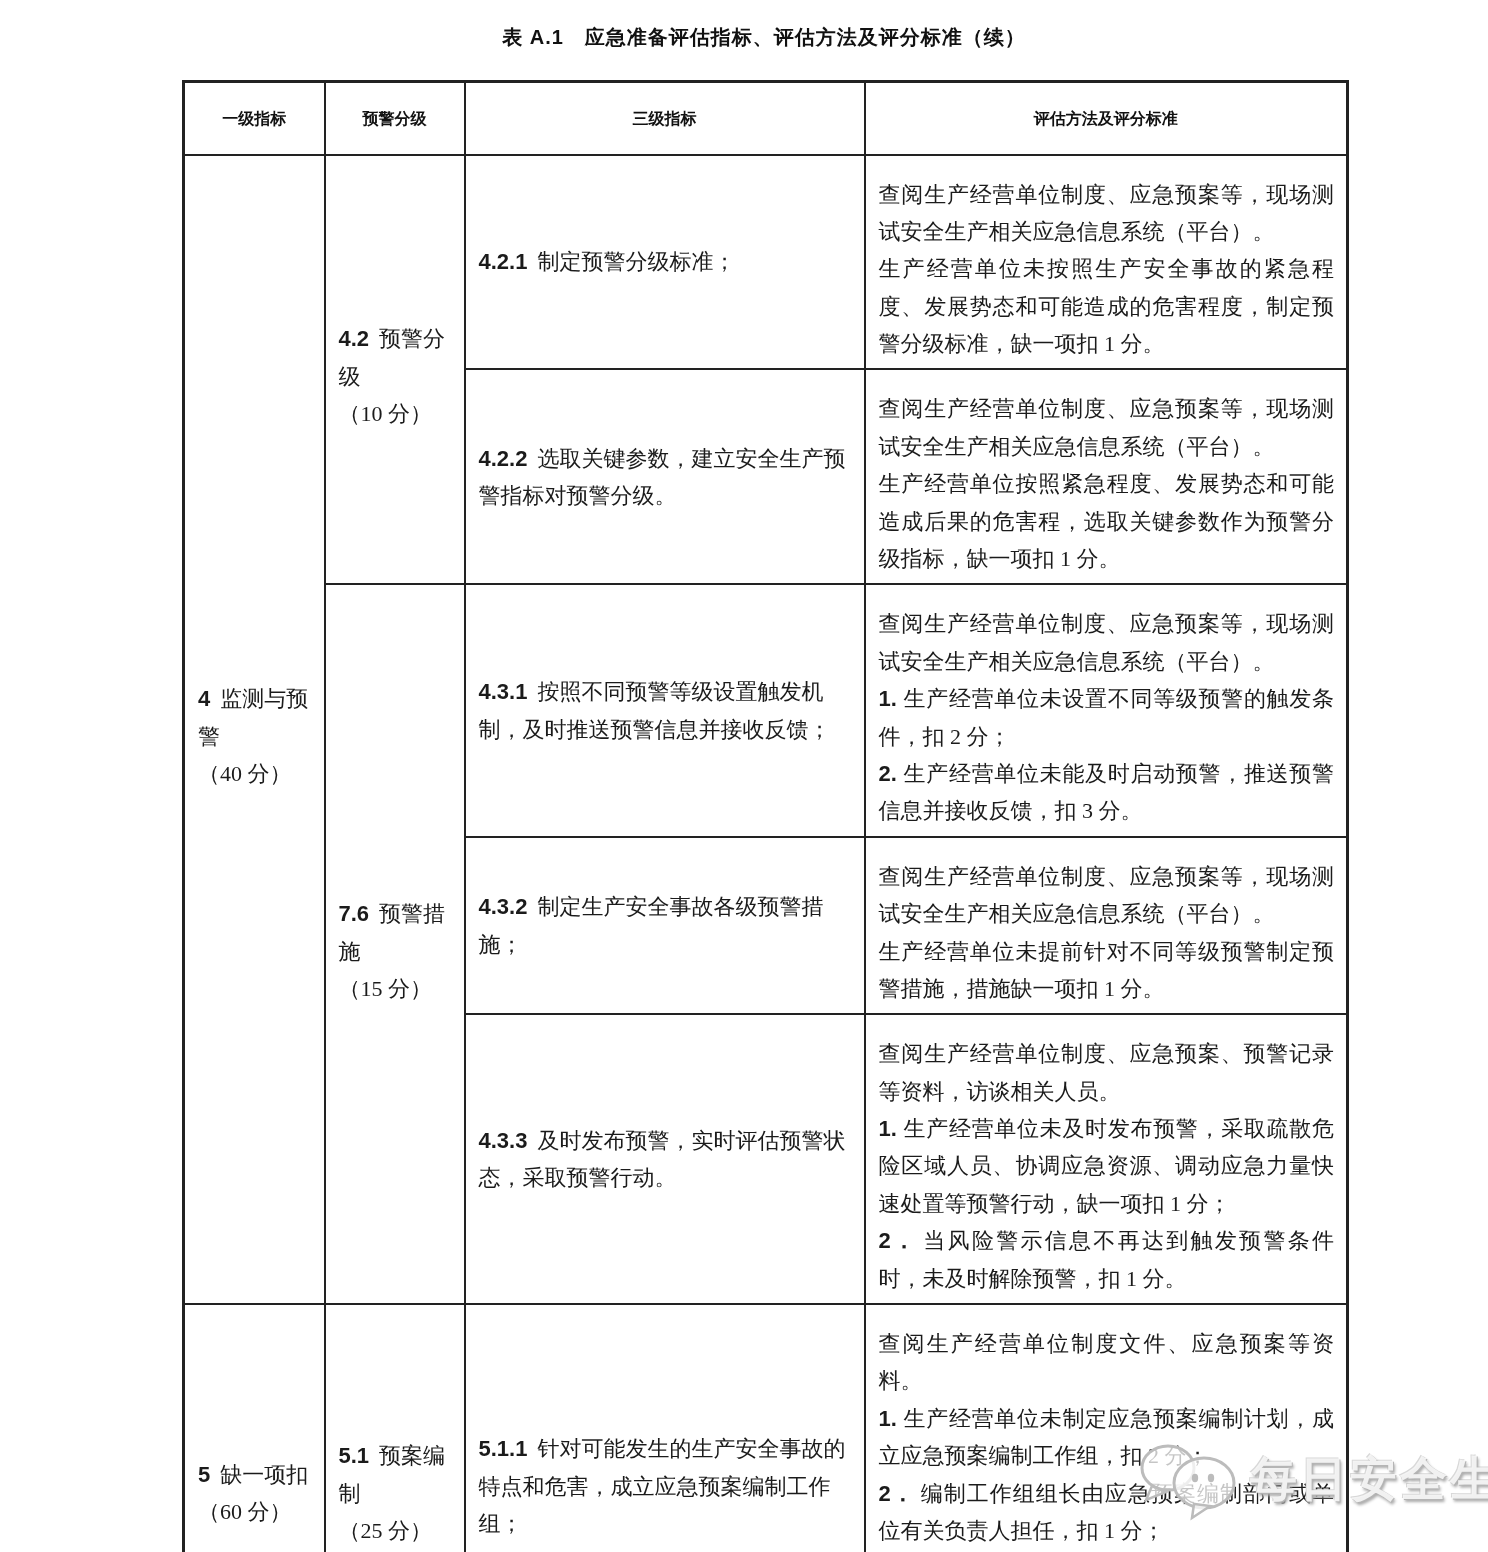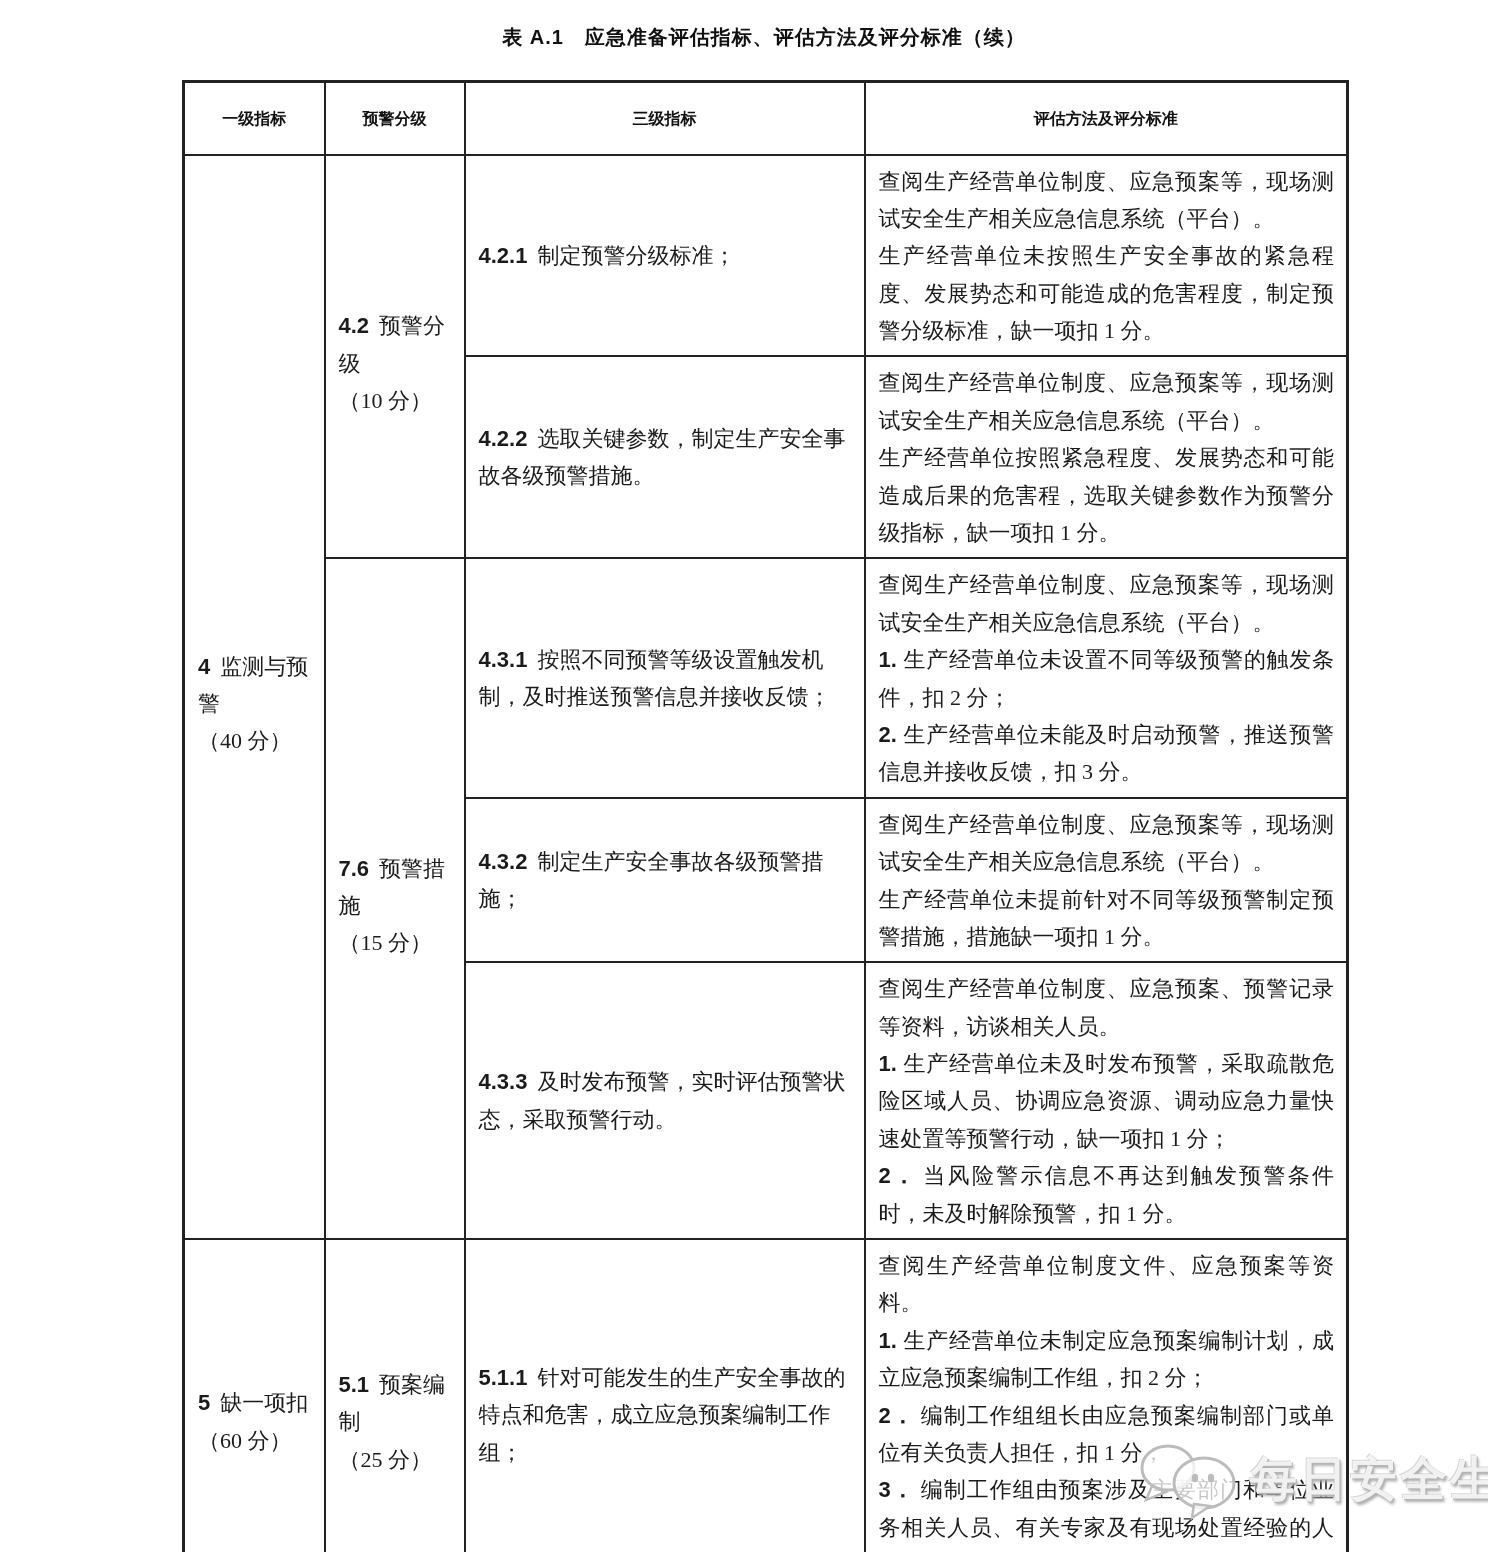--- a/index.html
+++ b/index.html
@@ -46,21 +46,21 @@
     font-family: "Liberation Sans", "DejaVu Sans", sans-serif;
     font-weight: bold;
     text-align: center;
     font-size: 16px;
     color: #111;
   }
   td.c1, td.c2 { padding: 20px 12px 6px 13px; }
   td.c3 { padding: 6px 12px 6px 13px; }
   td.c4 {
     vertical-align: top;
-    padding: 7px 12px 6px 13px;
+    padding: 20px 12px 6px 13px;
   }
   td.c4 p.mp {
     margin: 0;
     text-align: justify;
   }
   .num, .pn {
     font-family: "Liberation Sans", "DejaVu Sans", sans-serif;
     font-weight: bold;
     font-style: normal;
   }
@@ -129,21 +129,21 @@
       <p><b class="num">4.2.1</b><span>制定预警分级标准；</span></p>
     </td>
     <td class="c4">
           <p class="mp">查阅生产经营单位制度、应急预案等，现场测试安全生产相关应急信息系统（平台）。</p>
           <p class="mp">生产经营单位未按照生产安全事故的紧急程度、发展势态和可能造成的危害程度，制定预警分级标准，缺一项扣 1 分。</p>
         </td>
   </tr>
 
   <tr style="height:196px">
     <td class="c3">
-      <p><b class="num">4.2.2</b><span>选取关键参数，制定生产安全事故各级预警措施。</span></p>
+      <p><b class="num">4.2.2</b><span>选取关键参数，建立安全生产预警指标对预警分级。</span></p>
     </td>
     <td class="c4">
           <p class="mp">查阅生产经营单位制度、应急预案等，现场测试安全生产相关应急信息系统（平台）。</p>
           <p class="mp">生产经营单位按照紧急程度、发展势态和可能造成后果的危害程，选取关键参数作为预警分级指标，缺一项扣 1 分。</p>
         </td>
   </tr>
 
   <tr style="height:238px">
     <td class="c2" rowspan="3">
       <div class="lv">

